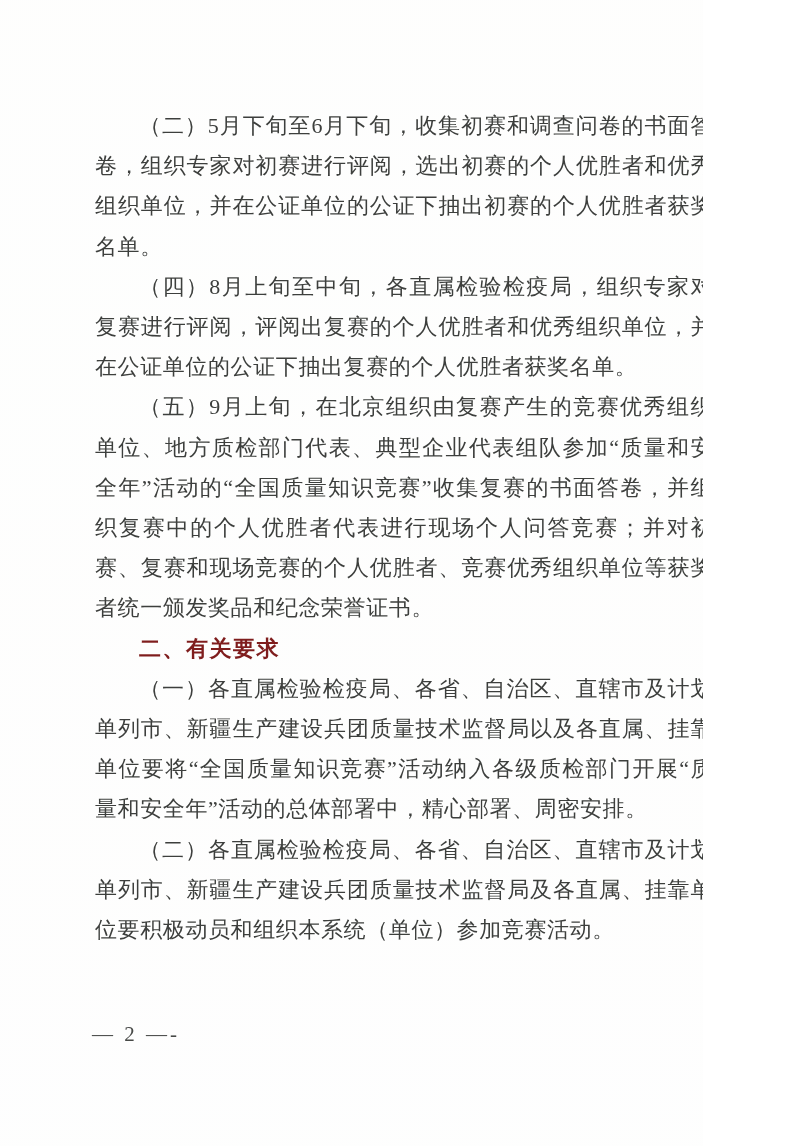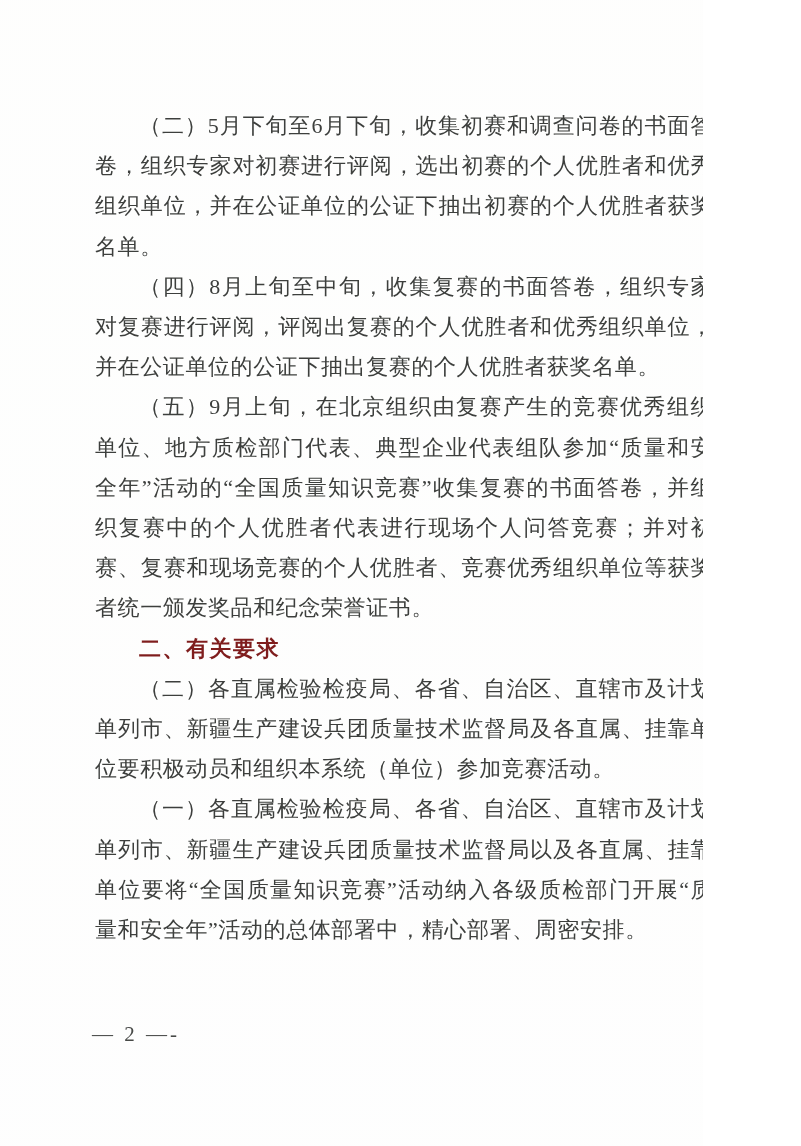--- a/index.html
+++ b/index.html
@@ -55,22 +55,22 @@
 </style>
 </head>
 <body>
 
 <div class="page">
 
   <div class="scan-tint"></div>
 
   <div class="text-block">
     <p class="para">（二）5月下旬至6月下旬，收集初赛和调查问卷的书面答卷，组织专家对初赛进行评阅，选出初赛的个人优胜者和优秀组织单位，并在公证单位的公证下抽出初赛的个人优胜者获奖名单。</p>
-    <p class="para">（四）8月上旬至中旬，收集复赛的书面答卷，组织专家对复赛进行评阅，评阅出复赛的个人优胜者和优秀组织单位，并在公证单位的公证下抽出复赛的个人优胜者获奖名单。</p>
+    <p class="para">（四）8月上旬至中旬，各直属检验检疫局，组织专家对复赛进行评阅，评阅出复赛的个人优胜者和优秀组织单位，并在公证单位的公证下抽出复赛的个人优胜者获奖名单。</p>
     <p class="para">（五）9月上旬，在北京组织由复赛产生的竞赛优秀组织单位、地方质检部门代表、典型企业代表组队参加“质量和安全年”活动的“全国质量知识竞赛”收集复赛的书面答卷，并组织复赛中的个人优胜者代表进行现场个人问答竞赛；并对初赛、复赛和现场竞赛的个人优胜者、竞赛优秀组织单位等获奖者统一颁发奖品和纪念荣誉证书。</p>
     <p class="para heading">二、有关要求</p>
+    <p class="para">（一）各直属检验检疫局、各省、自治区、直辖市及计划单列市、新疆生产建设兵团质量技术监督局以及各直属、挂靠单位要将“全国质量知识竞赛”活动纳入各级质检部门开展“质量和安全年”活动的总体部署中，精心部署、周密安排。</p>
     <p class="para">（二）各直属检验检疫局、各省、自治区、直辖市及计划单列市、新疆生产建设兵团质量技术监督局及各直属、挂靠单位要积极动员和组织本系统（单位）参加竞赛活动。</p>
-    <p class="para">（一）各直属检验检疫局、各省、自治区、直辖市及计划单列市、新疆生产建设兵团质量技术监督局以及各直属、挂靠单位要将“全国质量知识竞赛”活动纳入各级质检部门开展“质量和安全年”活动的总体部署中，精心部署、周密安排。</p>
   </div>
 
   <div class="page-number">— 2 —-</div>
 
 </div>
 
 </body></html>

